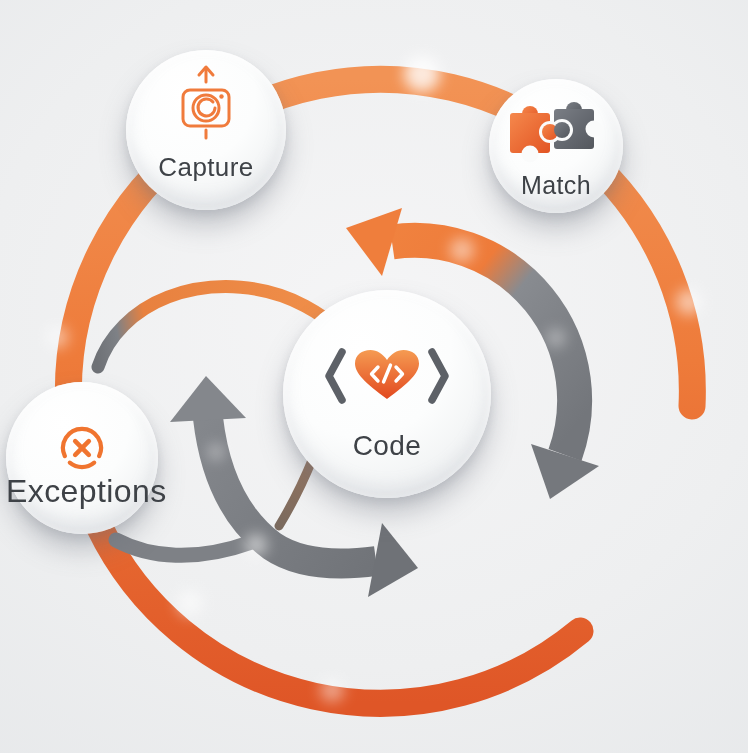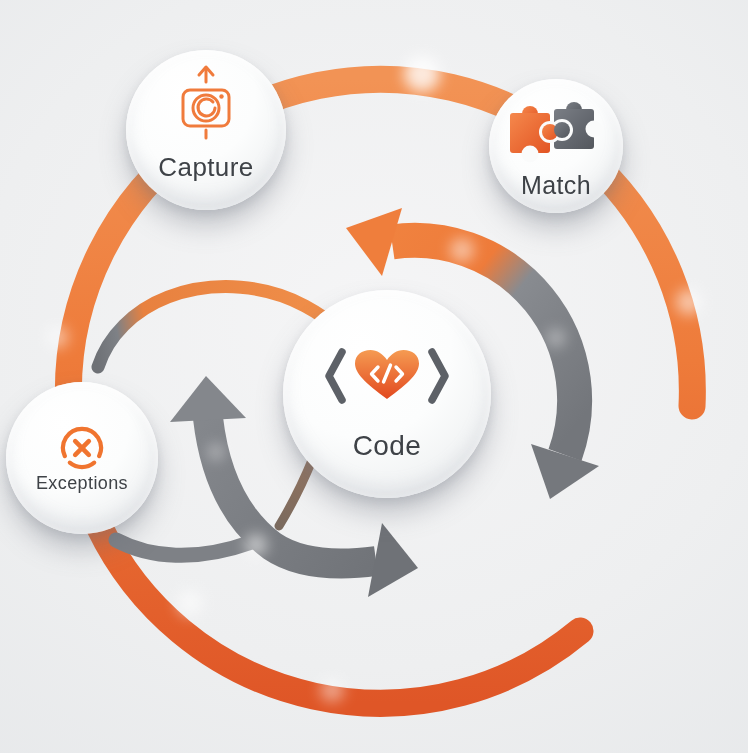--- a/index.html
+++ b/index.html
@@ -30,21 +30,21 @@
   .node-capture .icon{top:12px;}
   .node-capture .label{top:102px;font-size:26px;}
   .node-match{left:489px;top:79px;width:134px;height:134px;}
   .node-match .icon{top:18px;}
   .node-match .label{top:92px;font-size:25px;}
   .node-code{left:283px;top:290px;width:208px;height:208px;}
   .node-code .icon{top:57px;}
   .node-code .label{top:140px;font-size:28px;}
   .node-exceptions{left:6px;top:382px;width:152px;height:152px;}
   .node-exceptions .icon{top:42px;}
-  .node-exceptions .label{top:91px;font-size:18px;}
+  .node-exceptions .label{top:91px;font-size:32px;}
   .node-reconcile{left:486px;top:552px;width:148px;height:148px;}
   .node-reconcile .icon{top:30px;}
   .node-reconcile .label{top:88px;font-size:25px;}
 </style>
 </head>
 <body>
 
 <div class="stage">
 
   <svg class="flow" width="748" height="753" viewBox="0 0 748 753">

